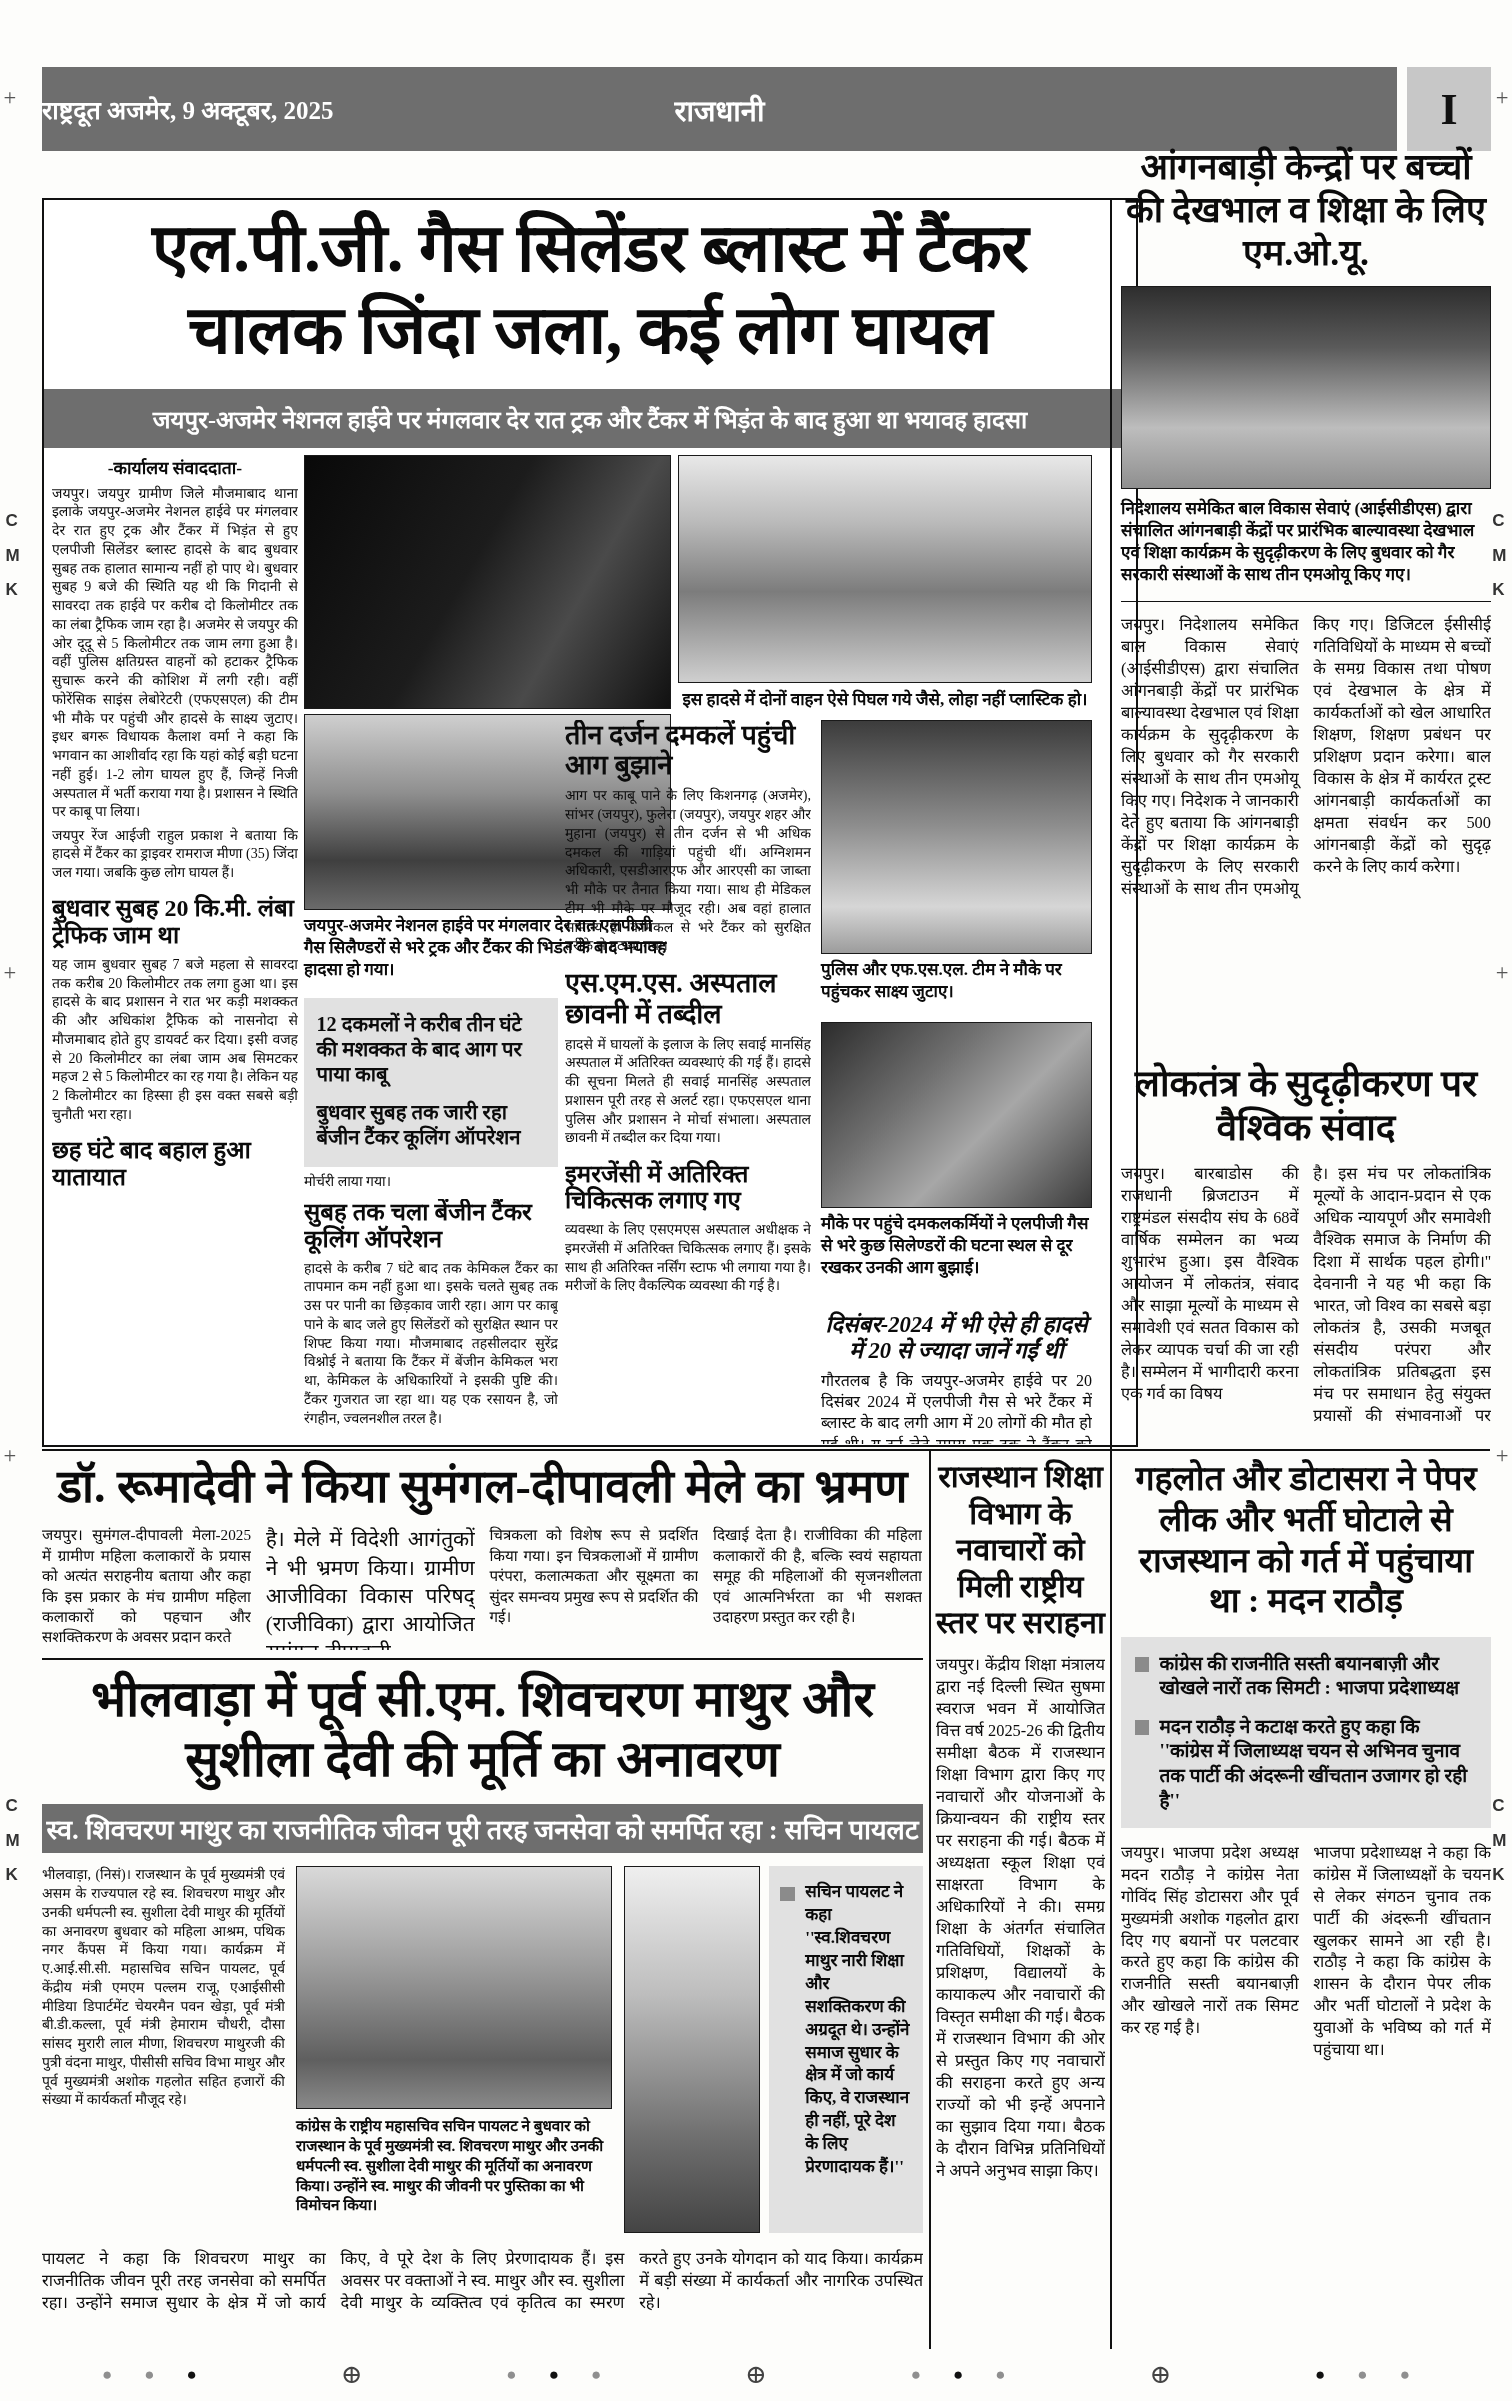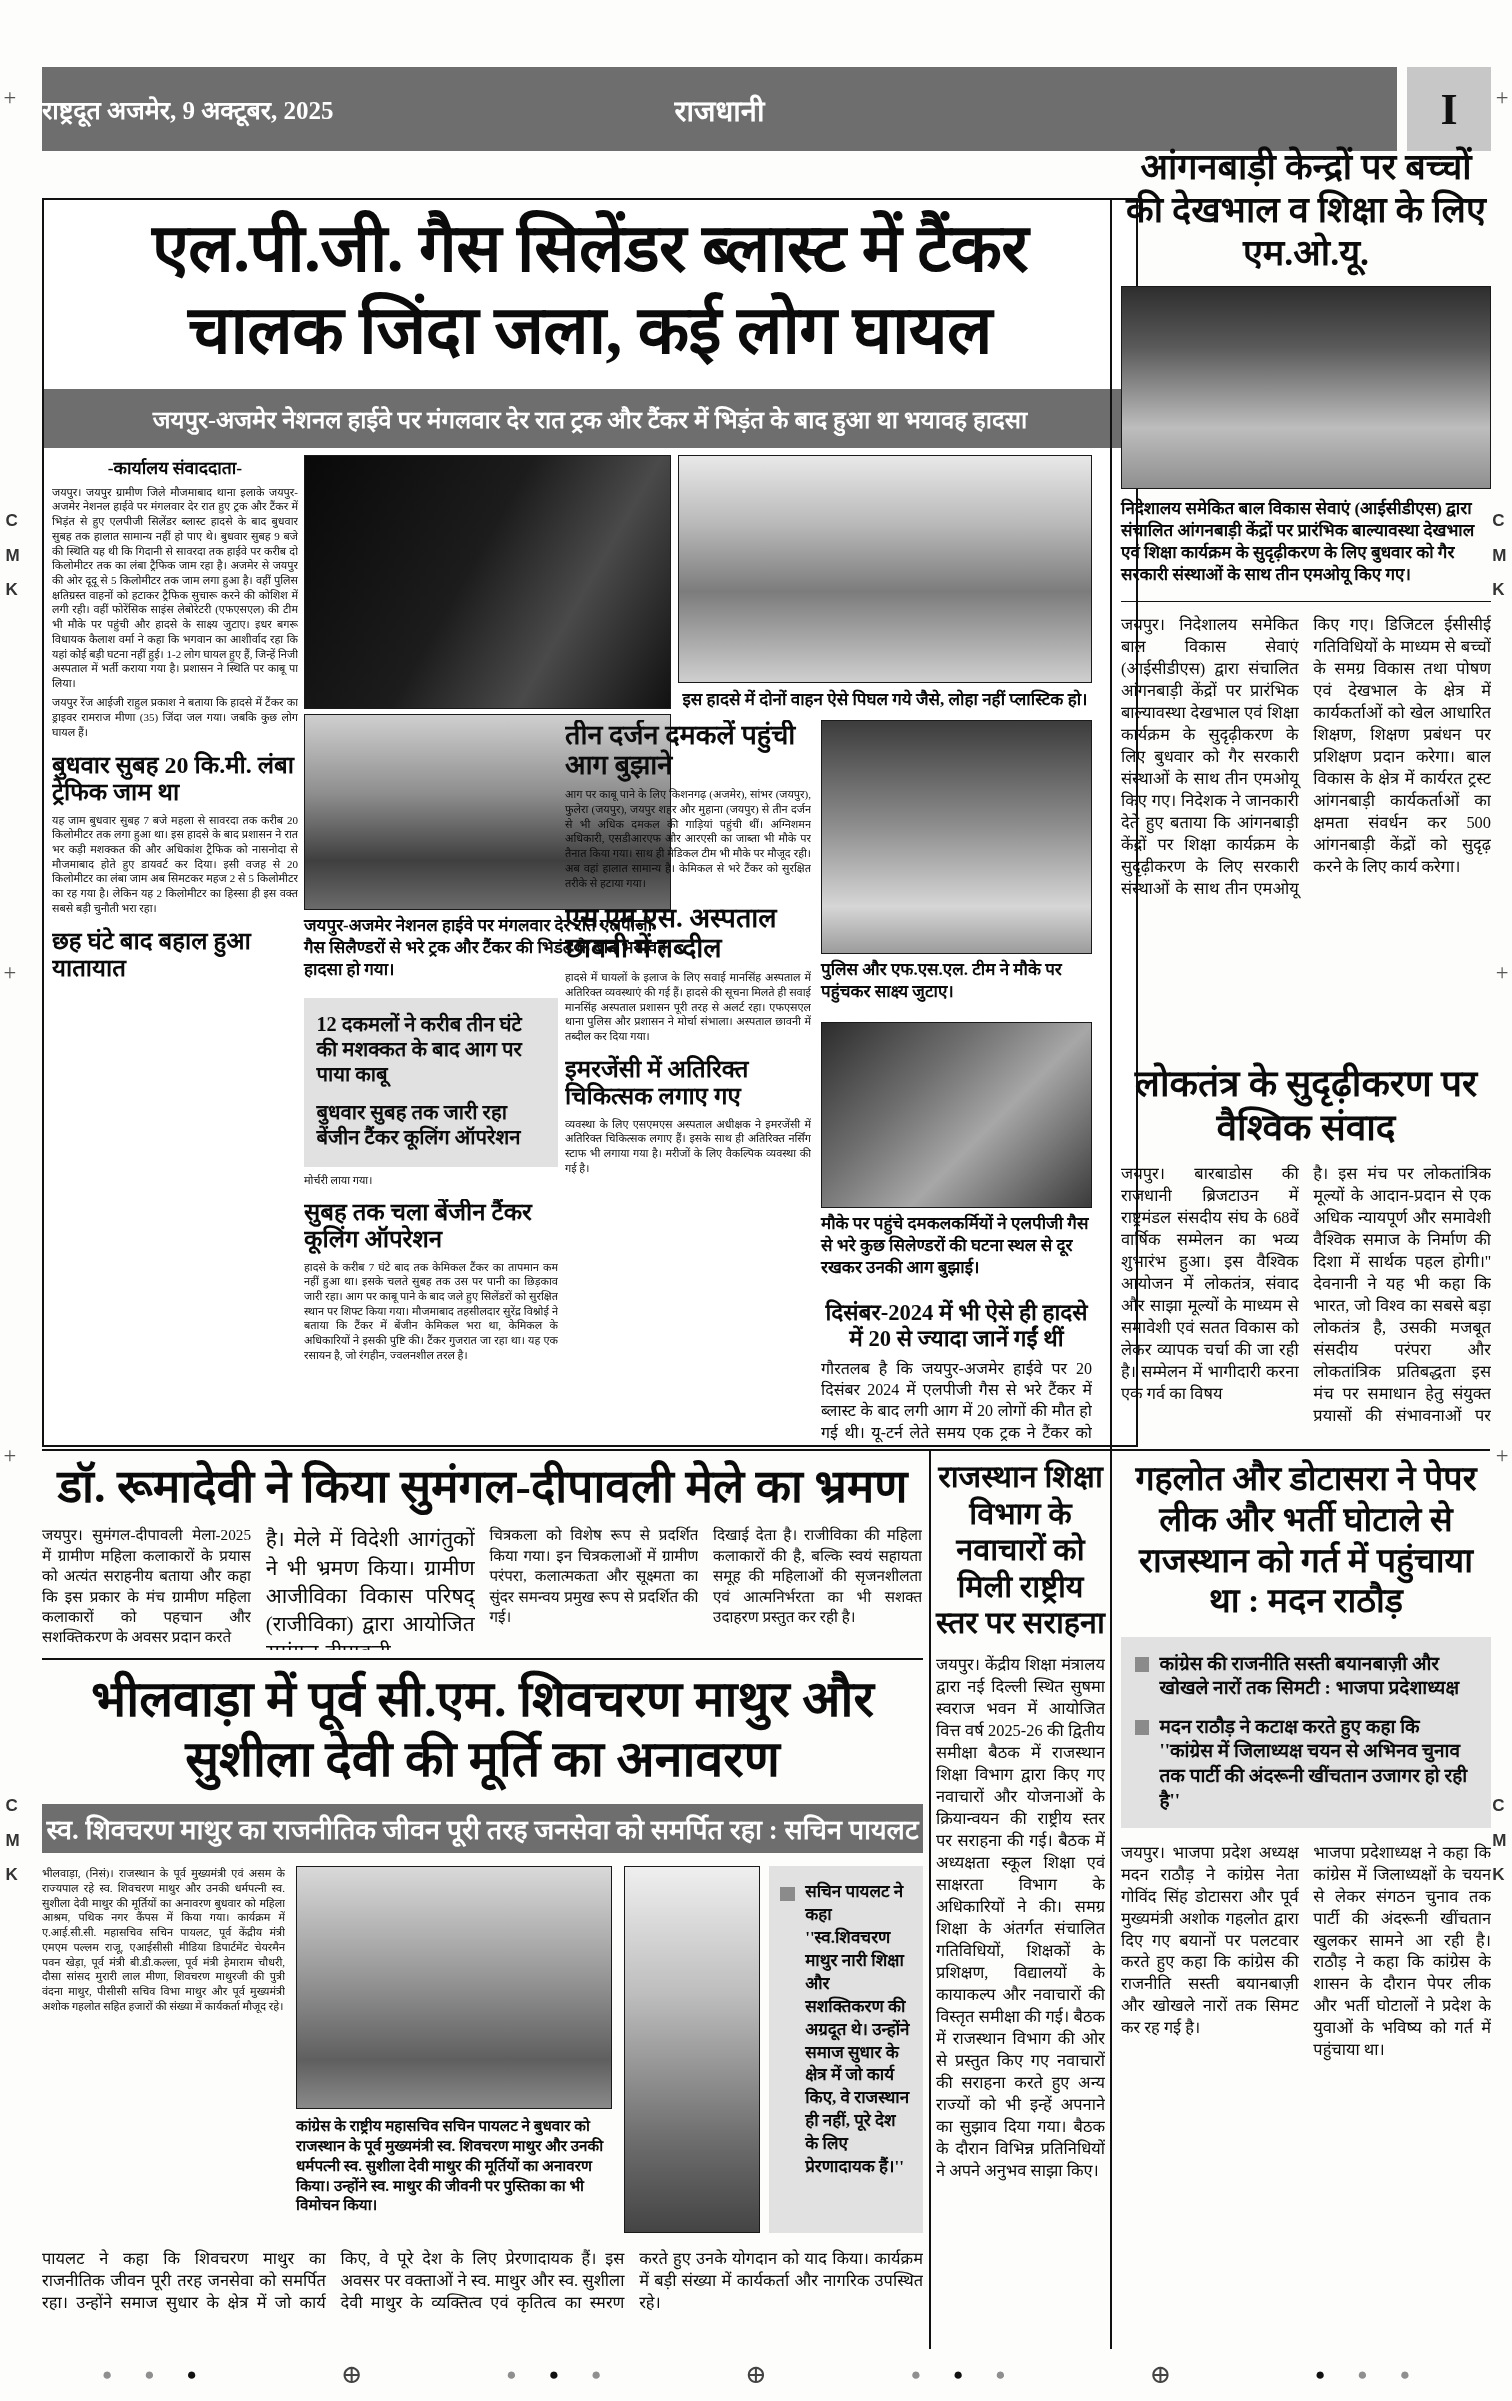--- a/index.html
+++ b/index.html
@@ -15,21 +15,21 @@
     background:#6e6e6e; color:#fff; display:flex; align-items:center;
   }
   .masthead .edition { font-size:25px; font-weight:700; white-space:nowrap; }
   .masthead .section { position:absolute; left:0; right:0; text-align:center; font-size:29px; font-weight:700; }
   .corner-box {
     position:absolute; left:1407px; top:67px; width:84px; height:84px;
     background:#c7c7c7; display:flex; align-items:center; justify-content:center;
     font-size:44px; font-weight:700; color:#111;
   }
   
-  .body-text { font-size:11px; line-height:1.34; text-align:justify; }
+  .body-text { font-size:14px; line-height:1.34; text-align:justify; }
   .byline { text-align:center; font-weight:700; font-size:17.5px; margin-bottom:5.6px; }
   .subhead { font-size:24px; font-weight:800; line-height:1.12; text-align:left; margin:12.4px 0 6.8px; }
   .cap { font-weight:700; font-size:17px; line-height:1.3; }
   .photo { border:1.1px solid #1a1a1a; position:absolute; }
   .ph-dark   { background:linear-gradient(120deg,#090909 0%,#1c1c1c 45%,#4a4a4a 70%,#111 100%); }
   .ph-wreck  { background:linear-gradient(180deg,#e8e8e8 0%,#b9b9b9 30%,#7c7c7c 60%,#cfcfcf 100%); }
   .ph-road   { background:linear-gradient(180deg,#cfcfcf 0%,#8f8f8f 40%,#3f3f3f 75%,#6b6b6b 100%); }
   .ph-people { background:linear-gradient(180deg,#3c3c3c 0%,#8d8d8d 45%,#d6d6d6 80%,#9c9c9c 100%); }
   .ph-cyl    { background:linear-gradient(135deg,#2c2c2c 0%,#6f6f6f 35%,#a7a7a7 60%,#3b3b3b 100%); }
   .ph-group  { background:linear-gradient(180deg,#2e2e2e 0%,#5a5a5a 30%,#bdbdbd 70%,#8f8f8f 100%); }
@@ -142,21 +142,21 @@
         <p class="body-text">हादसे में घायलों के इलाज के लिए सवाई मानसिंह अस्पताल में अतिरिक्त व्यवस्थाएं की गई हैं। हादसे की सूचना मिलते ही सवाई मानसिंह अस्पताल प्रशासन पूरी तरह से अलर्ट रहा। एफएसएल थाना पुलिस और प्रशासन ने मोर्चा संभाला। अस्पताल छावनी में तब्दील कर दिया गया।</p>
         <h4 class="subhead">इमरजेंसी में अतिरिक्त चिकित्सक लगाए गए</h4>
         <p class="body-text">व्यवस्था के लिए एसएमएस अस्पताल अधीक्षक ने इमरजेंसी में अतिरिक्त चिकित्सक लगाए हैं। इसके साथ ही अतिरिक्त नर्सिंग स्टाफ भी लगाया गया है। मरीजों के लिए वैकल्पिक व्यवस्था की गई है।</p>
       </div>
 
       <div class="photo ph-people" style="left:777px; top:265px; width:271px; height:234px;"></div>
       <div class="cap" style="position:absolute; left:777px; top:504px; width:271px;">पुलिस और एफ.एस.एल. टीम ने मौके पर पहुंचकर साक्ष्य जुटाए।</div>
       <div class="photo ph-cyl" style="left:777px; top:567px; width:271px; height:186px;"></div>
       <div class="cap" style="position:absolute; left:777px; top:758px; width:271px;">मौके पर पहुंचे दमकलकर्मियों ने एलपीजी गैस से भरे कुछ सिलेण्डरों की घटना स्थल से दूर रखकर उनकी आग बुझाई।</div>
       <div class="overflow-col" style="position:absolute; left:777px; top:841px; width:271px; height:148px;">
-        <h4 class="mini-head" style="margin-top:4px;">दिसंबर-2024 में भी ऐसे ही हादसे में 20 से ज्यादा जानें गईं थीं</h4>
+        <h4 class="mini-head" style="margin-top:16px;font-style:italic;">दिसंबर-2024 में भी ऐसे ही हादसे में 20 से ज्यादा जानें गईं थीं</h4>
         <p class="body-text" style="font-size:16px;">गौरतलब है कि जयपुर-अजमेर हाईवे पर 20 दिसंबर 2024 में एलपीजी गैस से भरे टैंकर में ब्लास्ट के बाद लगी आग में 20 लोगों की मौत हो गई थी। यू-टर्न लेते समय एक ट्रक ने टैंकर को टक्कर मार दी थी।</p>
       </div>
     </div>
   </div>
 
   <div class="rule-v" style="left:1110px; top:198px; height:2151px;"></div>
 
   <div style="position:absolute; left:1121px; top:146px; width:370px;">
     <div class="story-head" style="font-size:36px;">आंगनबाड़ी केन्द्रों पर बच्चों की देखभाल व शिक्षा के लिए एम.ओ.यू.</div>
     <div class="photo ph-group" style="position:relative; left:0; top:10.2px; width:370px; height:203px;"></div>

